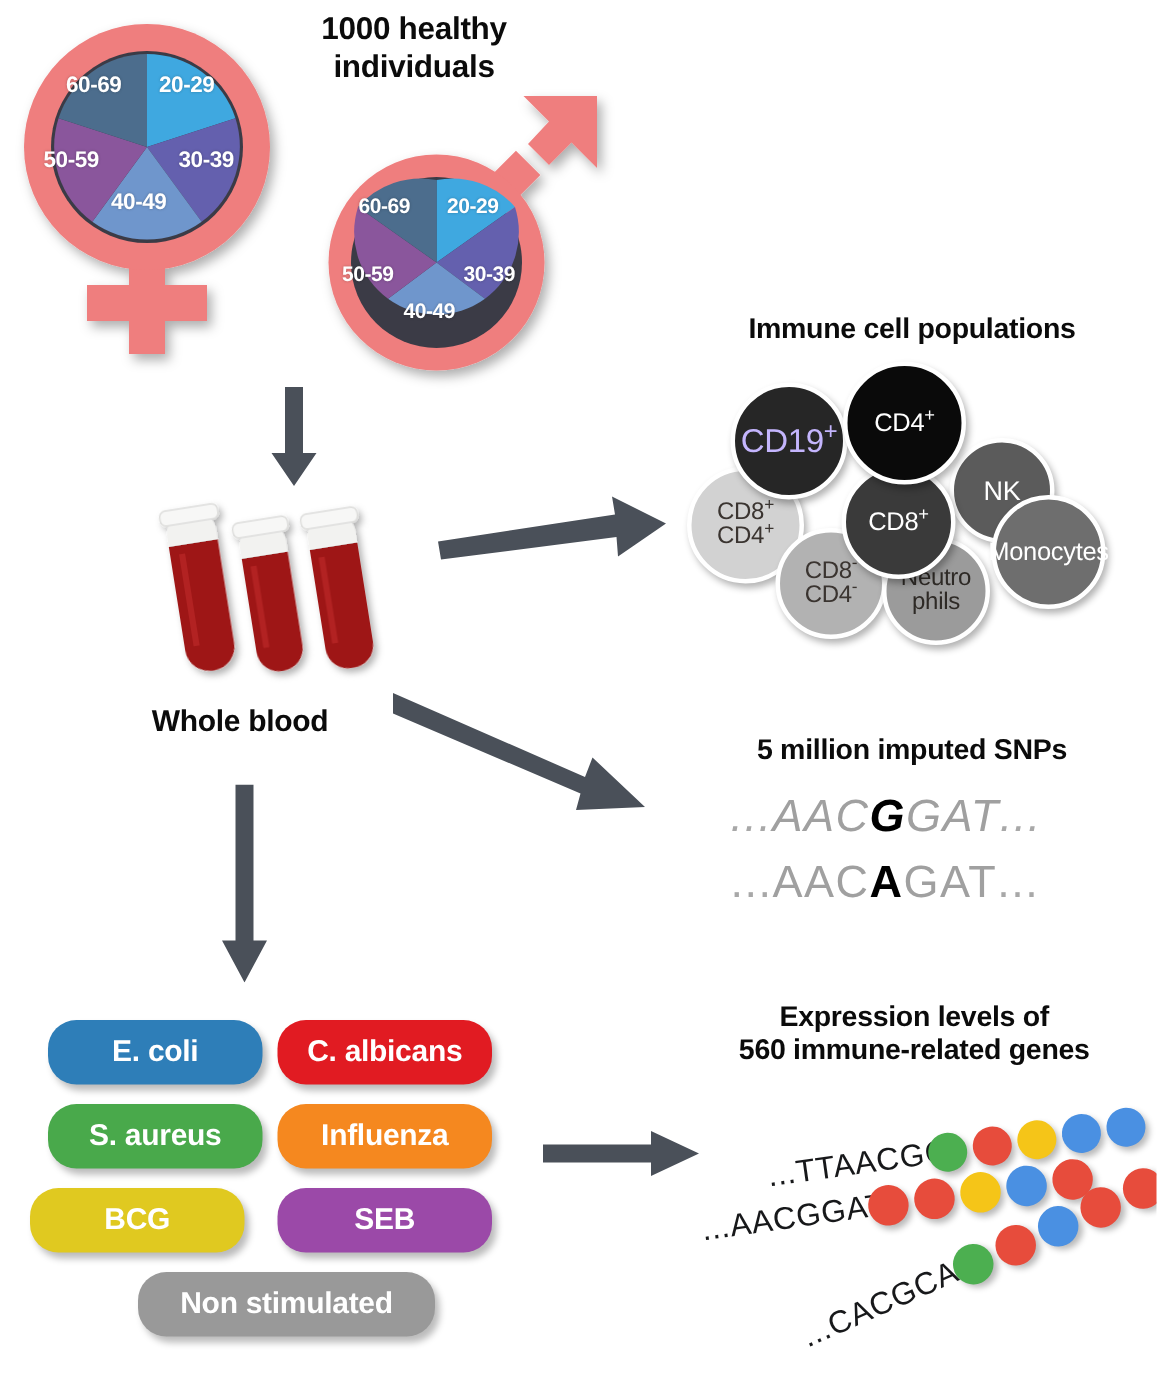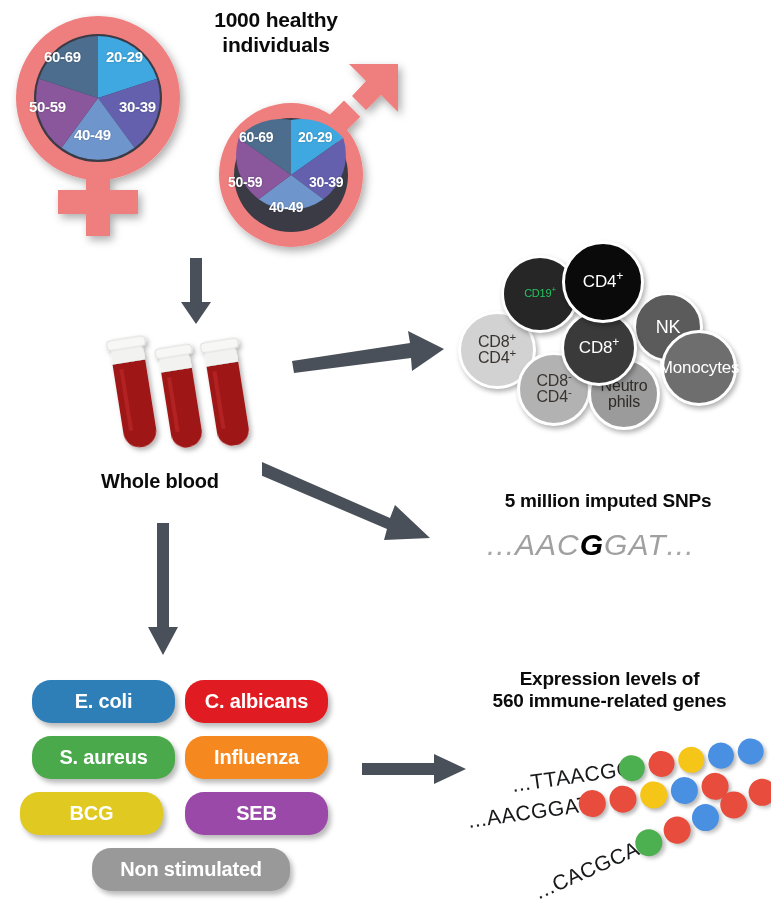--- a/index.html
+++ b/index.html
@@ -220,24 +220,25 @@
   <div class="hdg" style="left:82px; top:470px; width:156px; font-size:20px;">Whole blood</div>
 
   <svg class="abs" style="left:292px; top:325px; width:155px; height:50px;" viewBox="0 0 155 50">
     <path d="M0 36 L118 18 L116 6 L152 24 L120 46 L119 33 L2 48 Z" fill="#4A5059"></path>
   </svg>
 
   <svg class="abs" style="left:262px; top:456px; width:170px; height:88px;" viewBox="0 0 170 88">
     <path d="M0 6 L128 62 L133 49 L168 82 L122 84 L125 73 L-4 18 Z" fill="#4A5059"></path>
   </svg>
 
+  <div class="hdg" style="left:453px; top:209px; width:310px; font-size:19px;">Immune cell populations</div>
 
   <div class="abs" style="left:0; top:0; width:771px; height:922px; pointer-events:none;">
 
-    <div class="bubble" style="left:501px; top:255px; width:78px; height:78px; background:#262626; color:#22c55e; font-size:11px; z-index:3;">
+    <div class="bubble" style="left:487px; top:255px; width:78px; height:78px; background:#262626; color:#c4b5fd; font-size:22px; z-index:3;">
       <span><span>CD19</span><sup>+</sup></span>
     </div>
 
     <div class="bubble" style="left:562px; top:241px; width:82px; height:82px; background:#0A0A0A; color:#ffffff; font-size:17px; z-index:6;">
       <span><span>CD4</span><sup>+</sup></span>
     </div>
 
     <div class="bubble" style="left:458px; top:311px; width:78px; height:78px; background:#D2D2D2; color:#3A3430; font-size:16px; z-index:2; flex-direction:column;">
       <span><span>CD8</span><sup>+</sup></span>
       <span><span>CD4</span><sup>+</sup></span>
@@ -266,20 +267,23 @@
       <span>cytes</span>
     </div>
   </div>
 
   <div class="hdg" style="left:463px; top:490px; width:290px; font-size:19px;">5 million imputed SNPs</div>
 
   <div class="snp-row" style="left:487px; top:528px; font-size:30px; color:#A8A8A8;font-style:italic;">
     <span>...</span><span style="color:#A0A0A0;">AAC</span><span style="color:#000000; font-weight:bold;">G</span><span style="color:#A0A0A0;">GAT</span><span>...</span>
   </div>
 
+  <div class="snp-row" style="left:487px; top:572px; font-size:30px; color:#A8A8A8;">
+    <span>...</span><span style="color:#A0A0A0;">AAC</span><span style="color:#000000; font-weight:bold;">A</span><span style="color:#A0A0A0;">GAT</span><span>...</span>
+  </div>
 
   <svg class="abs" style="left:143px; top:523px; width:40px; height:132px;" viewBox="0 0 40 132">
     <path d="M14 0 h12 v104 h9 L20 132 L5 104 h9 Z" fill="#4A5059"></path>
   </svg>
 
   <div class="pill" style="left:32px; top:680px; width:143px; height:43px; background:#2E7EB8; font-size:20px;">
     <span>E. coli</span>
   </div>
   <div class="pill" style="left:185px; top:680px; width:143px; height:43px; background:#E11B22; font-size:20px;">
     <span>C. albicans</span>

